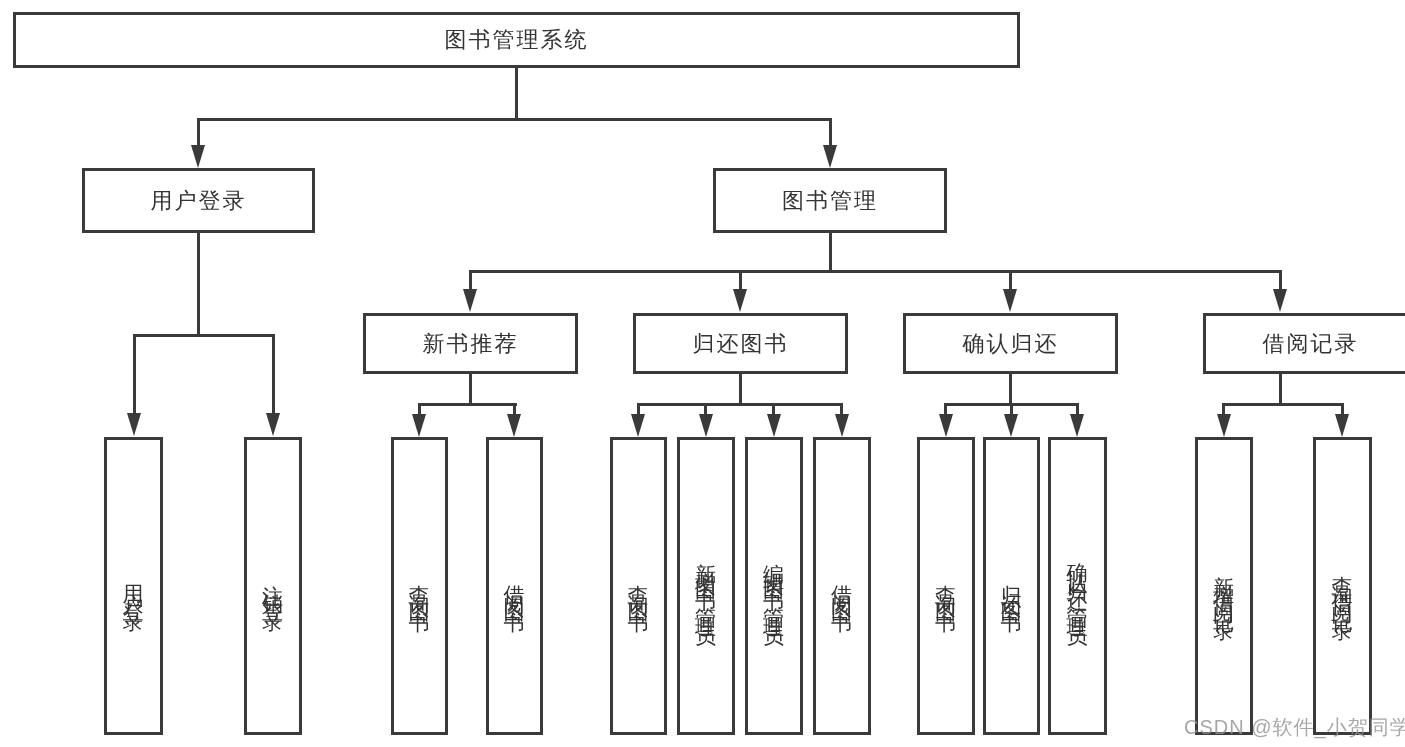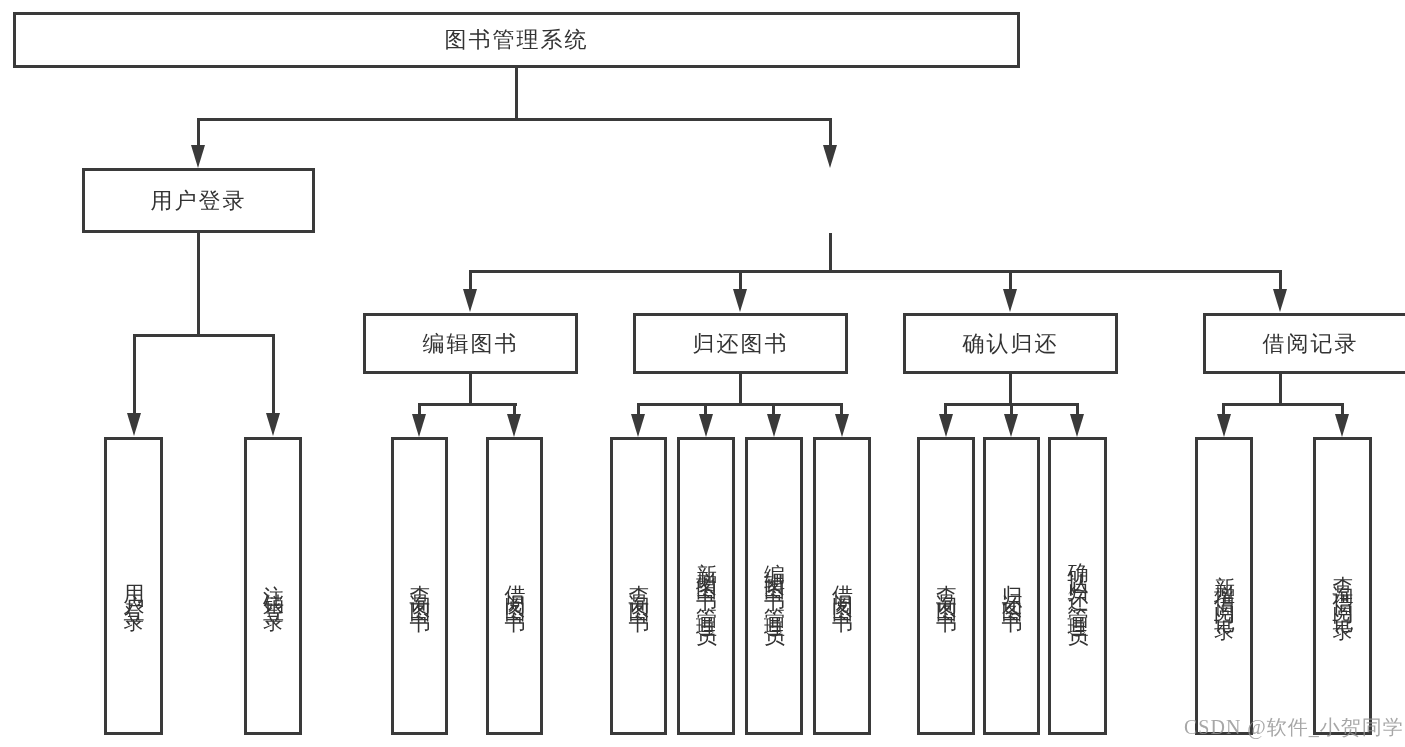--- a/index.html
+++ b/index.html
@@ -1,20 +1,20 @@
 <!DOCTYPE html>
 <html><head>
 <meta charset="utf-8">
 <style>
   html,body { margin:0; padding:0; background:#ffffff; }
   .canvas {
     position:relative;
     width:1405px; height:747px;
     background:#ffffff;
-    font-family:Liberation Serif, serif;
+    font-family:Liberation Sans, sans-serif;
     color:#333333;
     overflow:hidden;
   }
   .box {
     position:absolute;
     box-sizing:border-box;
     border:3px solid #3a3a3a;
     background:#ffffff;
     display:flex;
     align-items:center;
@@ -55,23 +55,26 @@
 <div class="canvas">
 
   <div class="box h" style="left:13px; top:12px; width:1007px; height:56px;">
     <span>图书管理系统</span>
   </div>
 
   <div class="box h" style="left:82px; top:168px; width:233px; height:65px;">
     <span>用户登录</span>
   </div>
 
+  <div class="box h" style="left:713px; top:168px; width:234px; height:65px;">
+    <span>图书管理</span>
+  </div>
 
   <div class="box h" style="left:363px; top:313px; width:215px; height:61px;">
-    <span>编辑图书</span>
+    <span>新书推荐</span>
   </div>
 
   <div class="box h" style="left:633px; top:313px; width:215px; height:61px;">
     <span>归还图书</span>
   </div>
 
   <div class="box h" style="left:903px; top:313px; width:215px; height:61px;">
     <span>确认归还</span>
   </div>
 

